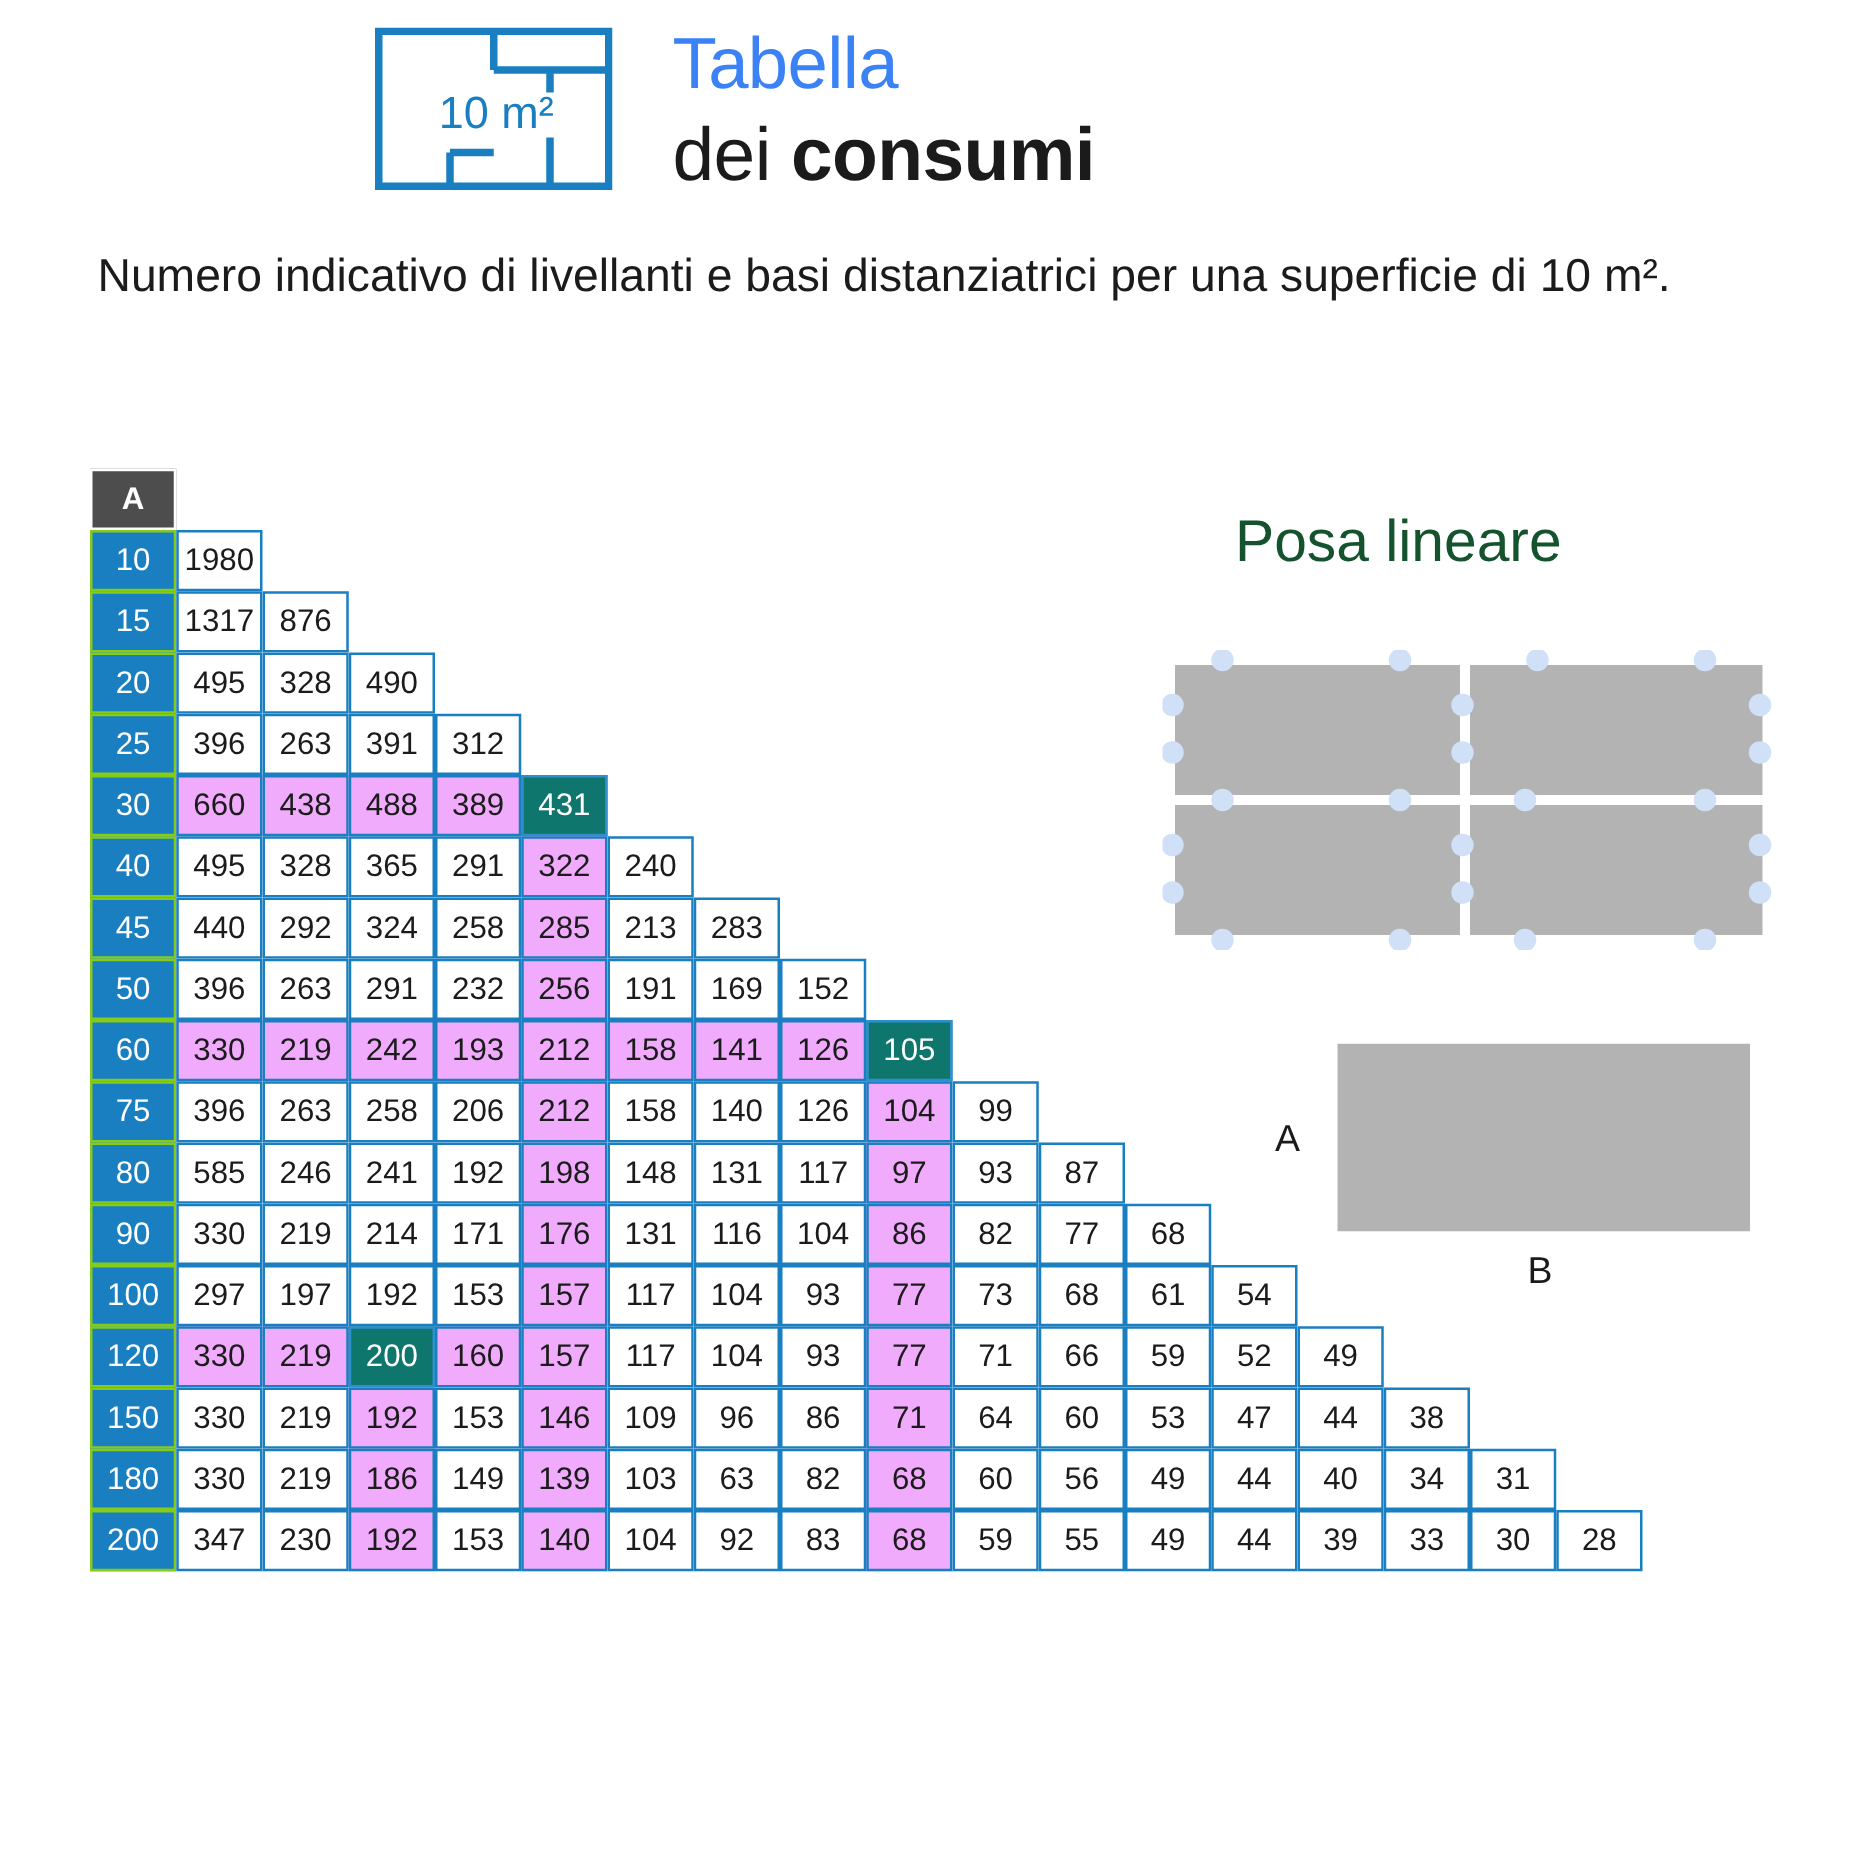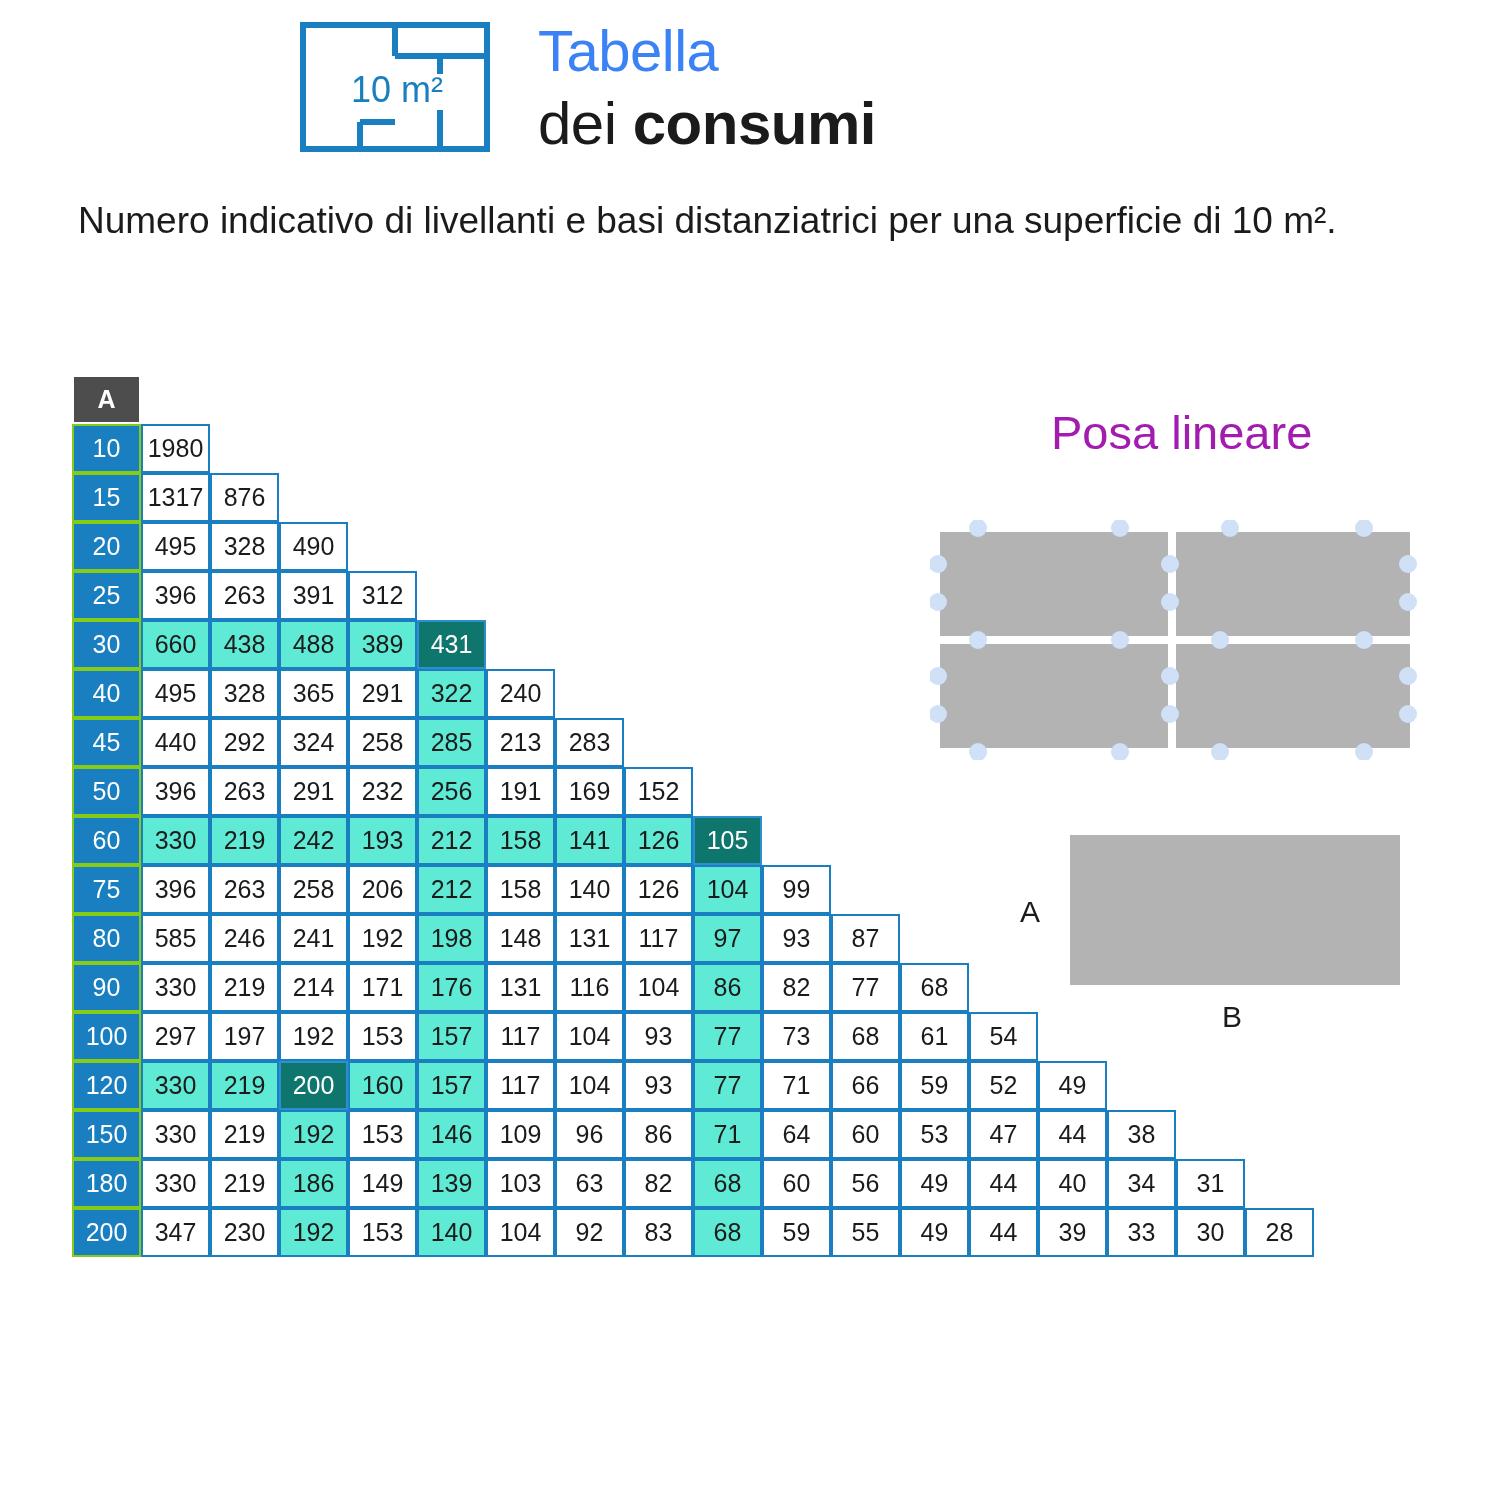--- a/index.html
+++ b/index.html
@@ -57,26 +57,26 @@
     border:2px solid #ffffff;
   }
   td.hdr{
     background:#1a7fc1;color:#ffffff;font-weight:400;
     border:2px solid #84cc16;
   }
   td.cell{
     background:#ffffff;color:#1b1b1b;
     border:2px solid #1a7fc1;
   }
-  td.cell.hl1{background:#5eead4;}
+  td.cell.hl1{background:#f0abfc;}
   td.cell.hl2{background:#0f766e;color:#ffffff;border-color:#2e8fd0;}
   
   .posa-title{
-    position:absolute;left:1051px;top:405px;
-    font-size:47px;color:#a21caf;font-weight:400;
+    position:absolute;left:988px;top:405px;
+    font-size:47px;color:#14532d;font-weight:400;
   }
   .tiles-diagram{
     position:absolute;left:930px;top:520px;
   }
   .ab-diagram{
     position:absolute;left:1070px;top:835px;
   }
   .ab-rect{
     width:330px;height:150px;background:#b3b3b3;
   }

